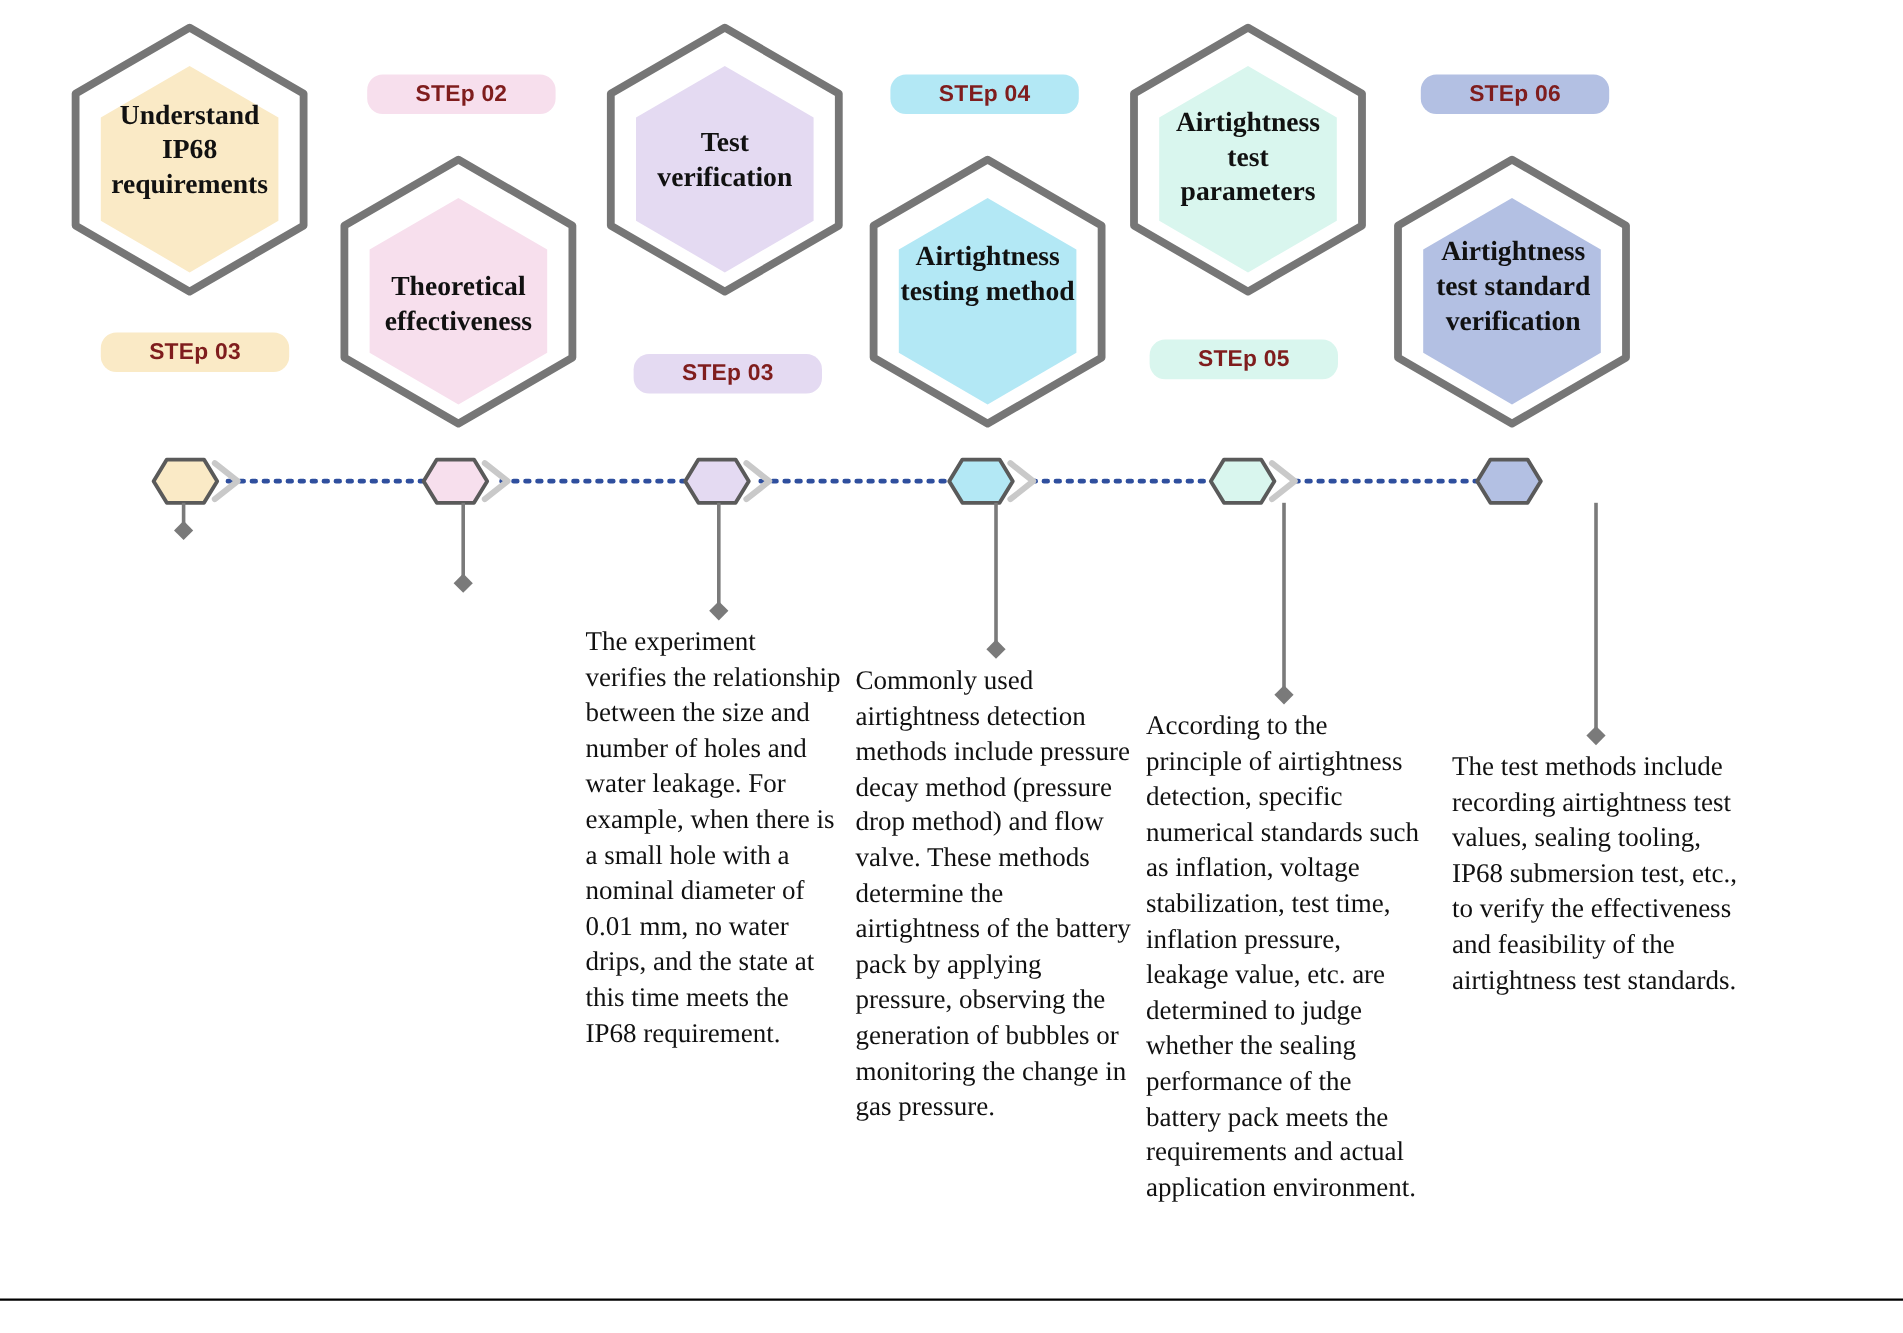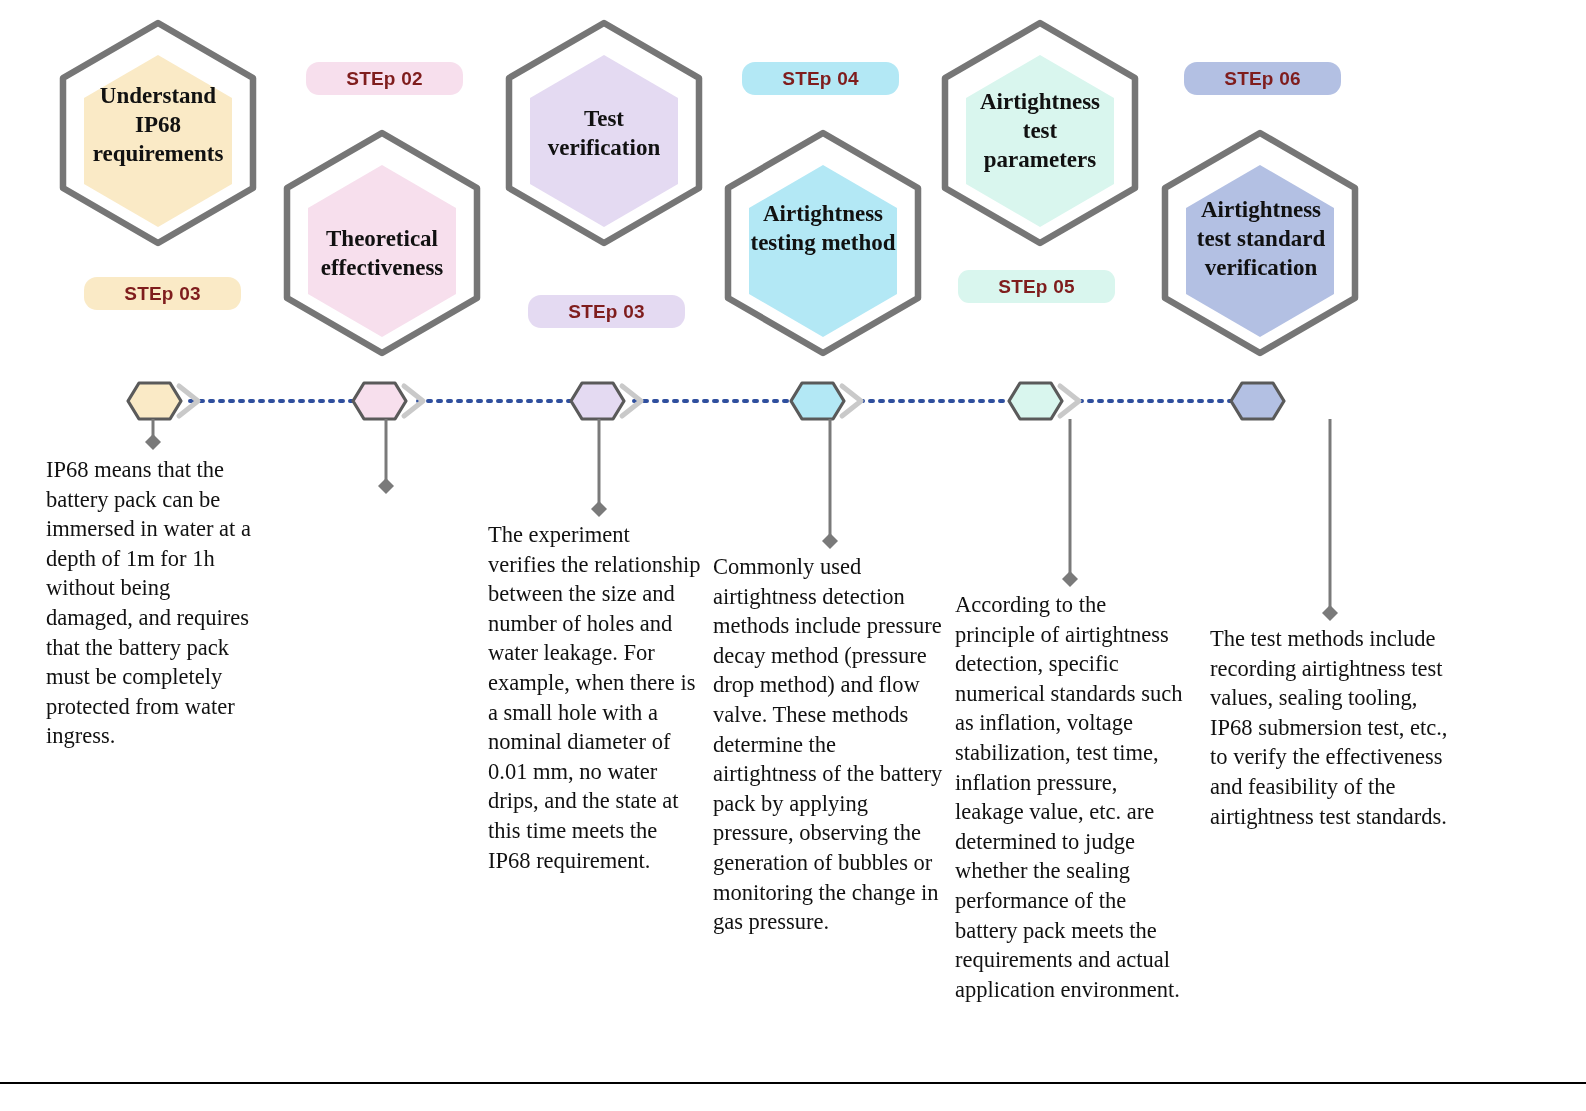--- a/index.html
+++ b/index.html
@@ -159,24 +159,23 @@
   <div class="hex-title t2" style="left:1168px;top:196px;width:186px;">
     <div>Airtightness</div>
     <div>test standard</div>
     <div>verification</div>
   </div>
 
   <div id="pill-1" class="pill" style="left: 84px; top: 277px; width: 157px; height: 33px; background: rgb(250, 234, 198);">STEp 03</div>
   <div id="pill-2" class="pill" style="left: 306px; top: 62px; width: 157px; height: 33px; background: rgb(247, 223, 237);">STEp 02</div>
   <div id="pill-3" class="pill" style="left: 528px; top: 295px; width: 157px; height: 33px; background: rgb(228, 218, 242);">STEp 03</div>
   <div id="pill-4" class="pill" style="left: 742px; top: 62px; width: 157px; height: 33px; background: rgb(179, 232, 245);">STEp 04</div>
-  <div id="pill-5" class="pill" style="left: 958px; top: 270px; width: 157px; height: 33px; background: rgb(217, 246, 238); border-radius: 11px;">STEp 05</div>
+  <div id="pill-5" class="pill" style="left: 958px; top: 283px; width: 157px; height: 33px; background: rgb(217, 246, 238);">STEp 05</div>
   <div id="pill-6" class="pill" style="left: 1184px; top: 62px; width: 157px; height: 33px; background: rgb(179, 192, 227);">STEp 06</div>
 
-  <div class="desc" style="left:46px;top:455px;width:214px;">IP68 means that the battery pack can be immersed in water at a depth of 1m for 1h without being damaged, and requires that the battery pack must be completely protected from water ingress.</div>
 
 
   <div class="desc" style="left:488px;top:520px;width:214px;">The experiment verifies the relationship between the size and number of holes and water leakage. For example, when there is a small hole with a nominal diameter of 0.01 mm, no water drips, and the state at this time meets the IP68 requirement.</div>
 
   <div class="desc" style="left:955px;top:590px;width:234px;">According to the principle of airtightness detection, specific numerical standards such as inflation, voltage stabilization, test time, inflation pressure, leakage value, etc. are determined to judge whether the sealing performance of the battery pack meets the requirements and actual application environment.</div>
 
   <div class="desc" style="left:713px;top:552px;width:232px;">Commonly used airtightness detection methods include pressure decay method (pressure drop method) and flow valve. These methods determine the airtightness of the battery pack by applying pressure, observing the generation of bubbles or monitoring the change in gas pressure.</div>
 
   <div class="desc" style="left:1210px;top:624px;width:242px;">The test methods include recording airtightness test values, sealing tooling, IP68 submersion test, etc., to verify the effectiveness and feasibility of the airtightness test standards.</div>
 

